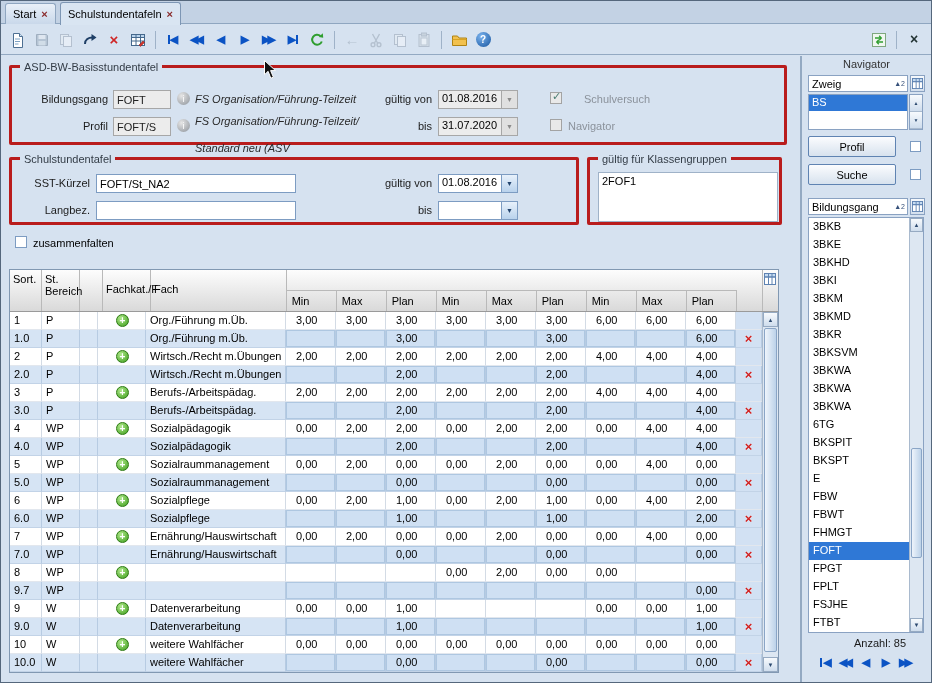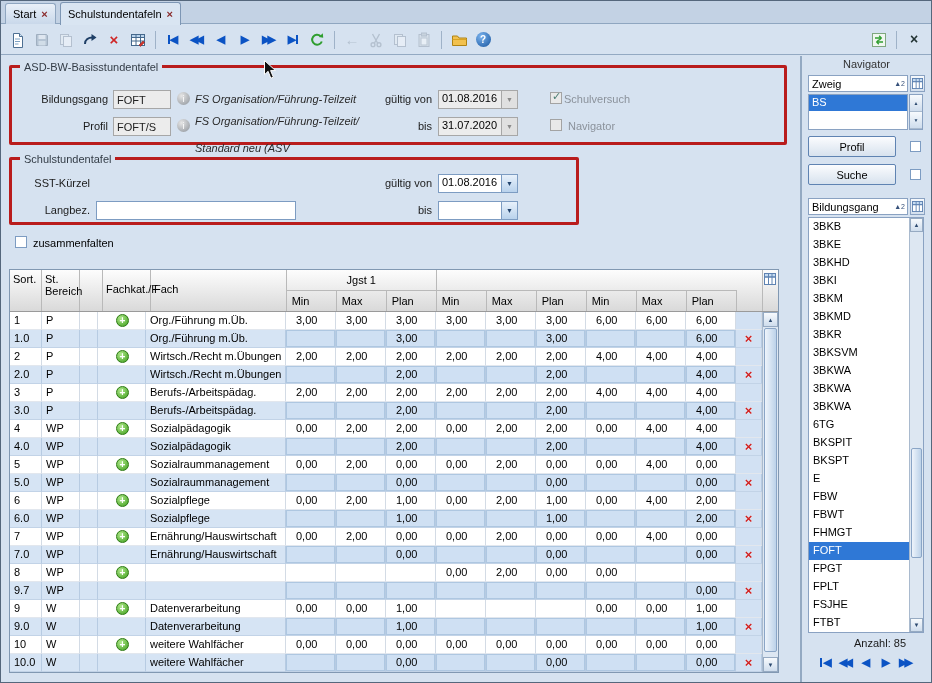--- a/index.html
+++ b/index.html
@@ -266,21 +266,21 @@
       </span>
     <span class="desc" style="left:183px;top:25px">FS Organisation/Führung-Teilzeit</span>
     <span class="flabel" style="left:352px;top:25px;width:68px">gültig von</span>
     <div class="combo dis" style="left:426px;top:22px;width:80px">
       <span class="combo-text">01.08.2016</span>
       <span class="combo-btn">▼</span>
     </div>
     <div class="cb dis checked" style="left:538px;top:24px">
         <span class="mark">✓</span>
       </div>
-    <span class="cblabel dim" style="left:552px;top:25px">Schulversuch</span>
+    <span class="cblabel dim" style="left:572px;top:25px">Schulversuch</span>
 
     <span class="flabel" style="left:10px;top:52px;width:86px">Profil</span>
     <input class="tfield dis" style="left: 101px; top: 49px; width: 58px;" value="FOFT/S">
     <span class="info" style="left:165px;top:51px">
         <span>i</span>
       </span>
     <span class="desc" style="left:183px;top:47px">FS Organisation/Führung-Teilzeit/</span>
     <span class="desc" style="left:183px;top:74px">Standard neu (ASV</span>
     <span class="flabel" style="left:352px;top:52px;width:68px">bis</span>
     <div class="combo dis" style="left:426px;top:49px;width:80px">
@@ -288,35 +288,42 @@
       <span class="combo-btn">▼</span>
     </div>
     <div class="cb dis" style="left:538px;top:51px"></div>
     <span class="cblabel dim" style="left:556px;top:52px">Navigator</span>
   </div>
 
   <div class="groupbox" style="left:8px;top:156px;width:570px;height:68px">
     <span class="legend">Schulstundentafel</span>
 
     <span class="flabel" style="left:6px;top:17px;width:72px">SST-Kürzel</span>
+    <input class="tfield" style="left: 84px; top: 14px; width: 200px;" value="FOFT/St_NA2">
     <span class="flabel" style="left:352px;top:17px;width:68px">gültig von</span>
     <div class="combo" style="left:426px;top:14px;width:80px">
       <span class="combo-text">01.08.2016</span>
       <span class="combo-btn">▼</span>
     </div>
 
     <span class="flabel" style="left:6px;top:44px;width:72px">Langbez.</span>
     <input class="tfield" style="left: 84px; top: 41px; width: 200px;" value="">
     <span class="flabel" style="left:352px;top:44px;width:68px">bis</span>
     <div class="combo" style="left:426px;top:41px;width:80px">
       <span class="combo-text"></span>
       <span class="combo-btn">▼</span>
     </div>
   </div>
 
+  <div class="groupbox" style="left:586px;top:156px;width:195px;height:68px">
+    <span class="legend">gültig für Klassengruppen</span>
+    <div class="kg-box">
+      <span>2FOF1</span>
+    </div>
+  </div>
 
   <div class="cb" style="left:14px;top:235px"></div>
   <span class="cblabel" style="left:32px;top:236px">zusammenfalten</span>
 
   <div class="table">
     <div class="thead">
       <div class="hcell w-sort">
           <span>Sort.</span>
         </div>
       <div class="hcell w-ber">
@@ -325,21 +332,20 @@
         </div>
       <div class="hcell w-mark"></div>
       <div class="hcell w-fachkat">
           <span style="margin-top:10px">Fachkat./F</span>
         </div>
       <div class="hcell w-fach">
           <span style="margin-top:10px">Fach</span>
         </div>
       <div class="hgroups">
         <div class="hgrouprow">
-          <div class="hgroup">Jgst 1</div>
         </div>
         <div class="hsubrow" id="subheader">
             <div class="hsub">Min</div>
             <div class="hsub">Max</div>
             <div class="hsub">Plan</div>
             <div class="hsub">Min</div>
             <div class="hsub">Max</div>
             <div class="hsub">Plan</div>
             <div class="hsub">Min</div>
             <div class="hsub">Max</div>

